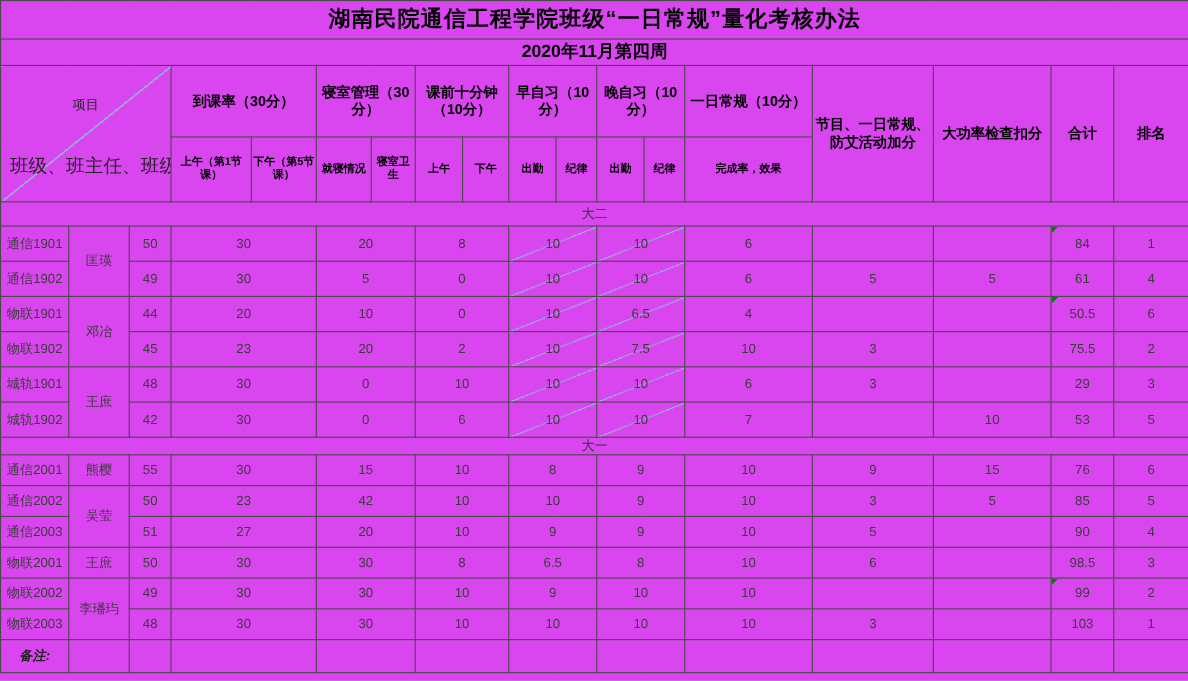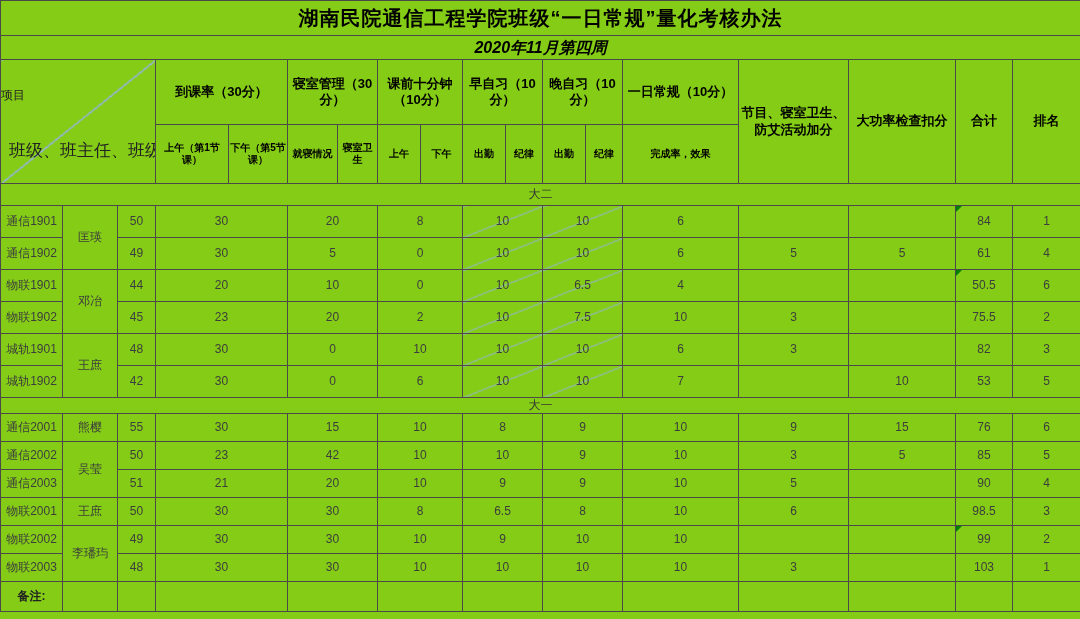--- a/index.html
+++ b/index.html
@@ -3,21 +3,21 @@
 <meta charset="utf-8">
 <style>
   html, body {
     margin: 0;
     padding: 0;
     background: #ffffff;
   }
   .page {
     width: 1080px;
     height: 619px;
-    background: #84cc16;
+    background: #d946ef;
     overflow: hidden;
     font-family: "Liberation Sans", "DejaVu Sans", sans-serif;
   }
   table.sheet {
     border-collapse: collapse;
     table-layout: fixed;
     width: 1080px;
   }
   .sheet th, .sheet td {
     border: 1px solid #4a4a4a;
@@ -32,21 +32,20 @@
     font-size: 20px;
     font-weight: bold;
     color: #000;
     letter-spacing: 1px;
   }
   tr.subtitle-row th {
     height: 23px;
     font-size: 16px;
     font-weight: bold;
     color: #000;
-    font-style: italic;
   }
   tr.h1 th {
     height: 64px;
     font-size: 13px;
     font-weight: bold;
     color: #000;
     padding: 0 2px;
   }
   tr.h2 th {
     height: 58px;
@@ -58,21 +57,21 @@
   th.corner {
     position: relative;
     background-image: linear-gradient(to bottom right,
       transparent 49.6%, #95b3d7 49.6%, #95b3d7 50.4%, transparent 50.4%);
   }
   .c-top {
     position: absolute;
     top: 28px;
     left: 0;
     right: 0;
-    text-align: left;
+    text-align: center;
     font-size: 12px;
     font-weight: normal;
     color: #222;
   }
   .c-bottom {
     position: absolute;
     bottom: 22px;
     left: 8px;
     right: 2px;
     text-align: left;
@@ -90,20 +89,21 @@
   tr.data-row td {
     font-size: 12px;
     color: #3d3d3d;
   }
   tr.sec0 td { height: 31px; }
   tr.sec1 td { height: 27px; }
   tr.remarks-row td {
     height: 29px;
     font-size: 12px;
     color: #222;
+    font-style: italic;
   }
   td.remarks-label {
     font-weight: bold;
   }
   td.diag {
     background-image: linear-gradient(to bottom right,
       transparent 49.2%, #95b3d7 49.2%, #95b3d7 50.8%, transparent 50.8%);
   }
   td.flag {
     position: relative;
@@ -156,21 +156,21 @@
         <th class="corner" colspan="3" rowspan="2">
           <span class="c-top">项目</span>
           <span class="c-bottom">班级、班主任、班级人数</span>
         </th>
         <th colspan="2">到课率（30分）</th>
         <th colspan="2">寝室管理（30分）</th>
         <th colspan="2">课前十分钟（10分）</th>
         <th colspan="2">早自习（10分）</th>
         <th colspan="2">晚自习（10分）</th>
         <th>一日常规（10分）</th>
-        <th rowspan="2">节目、寝室卫生、防艾活动加分</th>
+        <th rowspan="2">节目、一日常规、防艾活动加分</th>
         <th rowspan="2">大功率检查扣分</th>
         <th rowspan="2">合计</th>
         <th rowspan="2">排名</th>
       </tr>
       <tr class="h2">
         <th>上午（第1节课）</th>
         <th>下午（第5节课）</th>
         <th>就寝情况</th>
         <th>寝室卫生</th>
         <th>上午</th>
@@ -249,21 +249,21 @@
           <td rowspan="2">王庶</td>
           <td>48</td>
           <td colspan="2">30</td>
           <td colspan="2">0</td>
           <td colspan="2">10</td>
           <td colspan="2" class="diag">10</td>
           <td colspan="2" class="diag">10</td>
           <td>6</td>
           <td>3</td>
           <td></td>
-          <td>82</td>
+          <td>29</td>
           <td>3</td>
         </tr>
         <tr class="data-row sec0">
           <td>城轨1902</td>
           <td>42</td>
           <td colspan="2">30</td>
           <td colspan="2">0</td>
           <td colspan="2">6</td>
           <td colspan="2" class="diag">10</td>
           <td colspan="2" class="diag">10</td>
@@ -302,21 +302,21 @@
           <td colspan="2">9</td>
           <td>10</td>
           <td>3</td>
           <td>5</td>
           <td>85</td>
           <td>5</td>
         </tr>
         <tr class="data-row sec1">
           <td>通信2003</td>
           <td>51</td>
-          <td colspan="2">21</td>
+          <td colspan="2">27</td>
           <td colspan="2">20</td>
           <td colspan="2">10</td>
           <td colspan="2">9</td>
           <td colspan="2">9</td>
           <td>10</td>
           <td>5</td>
           <td></td>
           <td>90</td>
           <td>4</td>
         </tr>

